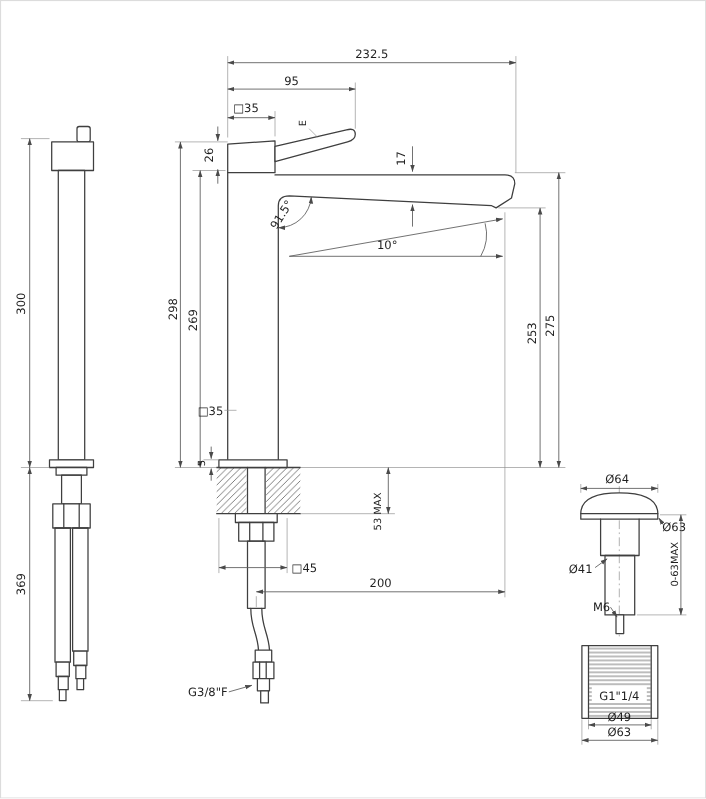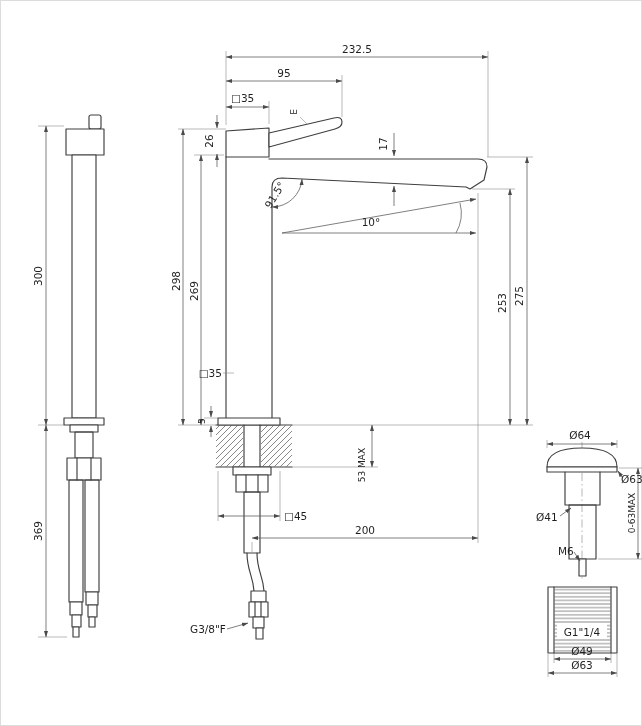--- a/index.html
+++ b/index.html
@@ -1,17 +1,17 @@
 <!DOCTYPE html>
 <html><head>
 <meta charset="utf-8">
 <style>
   html,body { margin:0; padding:0; background:#fff; }
   .stage { width:642px; height:726px; box-sizing:border-box; border:1px solid #dcdcdc;
-           background:#fff; position:relative; font-family:"DejaVu Sans",sans-serif;padding-left:19px; }
+           background:#fff; position:relative; font-family:"DejaVu Sans",sans-serif; }
   svg text { font-family:"DejaVu Sans",sans-serif; font-size:10.5px; fill:#1f1f1f; }
   svg .t9  { font-size:9px; }
   .mid { text-anchor:middle; }
   .end { text-anchor:end; }
   .s  { stroke:#3f3f3f; stroke-width:1.15; fill:none; stroke-linejoin:round; stroke-linecap:round; }
   .sf { stroke:#3f3f3f; stroke-width:1.15; fill:#fff; stroke-linejoin:round; }
   .d  { stroke:#5f5f5f; stroke-width:0.8; fill:none; }
   .e  { stroke:#8c8c8c; stroke-width:0.6; fill:none; }
   .cl { stroke:#9a9a9a; stroke-width:0.7; fill:none; stroke-dasharray:8 3 1.5 3; }
 </style>

